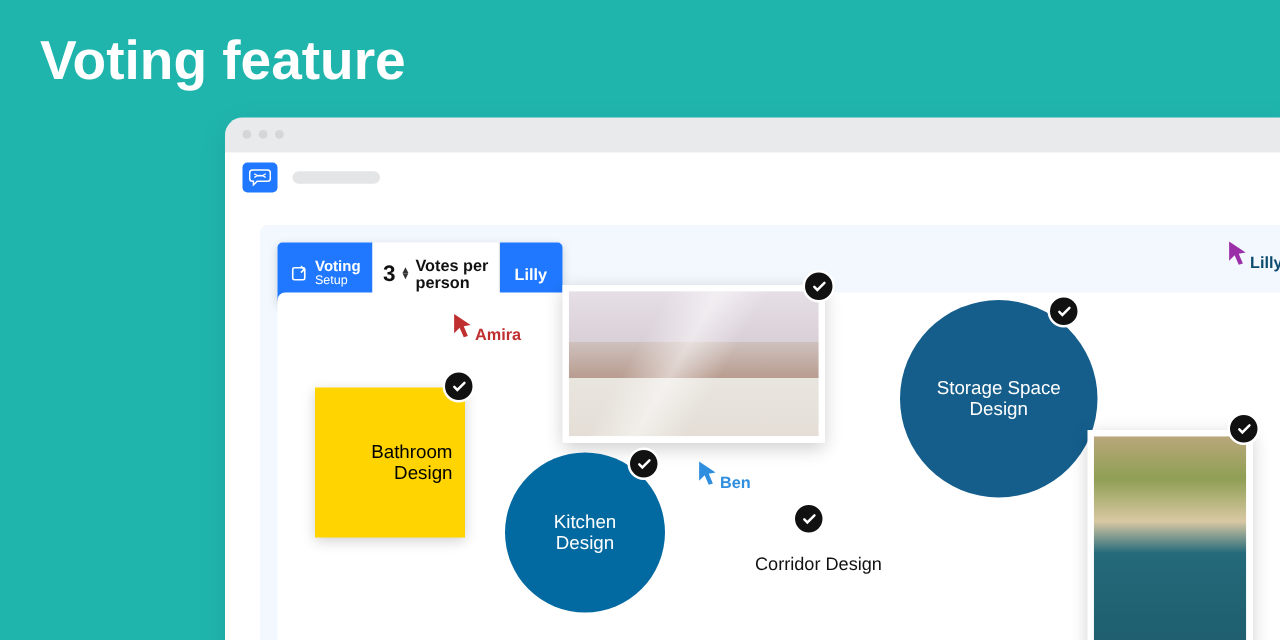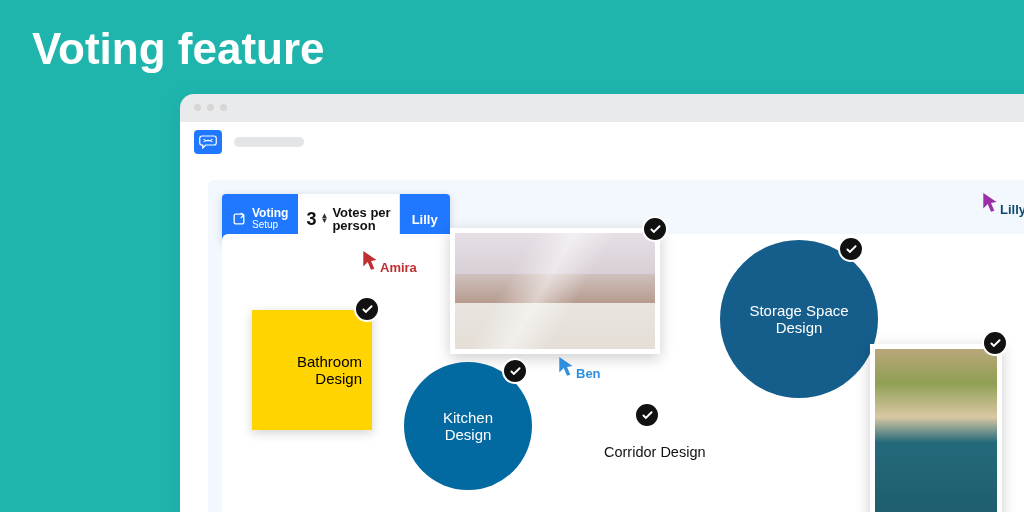--- a/index.html
+++ b/index.html
@@ -172,21 +172,21 @@
 
         <div class="circle" style="left:182px; top:128px; width:128px; height:128px; background:#0369a1">
           <span>Kitchen Design</span>
         </div>
         <div class="badge" style="left:280px; top:124px">
           <svg viewBox="0 0 16 16">
               <path d="M3 8l3 3 7-7" fill="none" stroke="#fff" stroke-width="2.4" stroke-linecap="round"></path>
             </svg>
         </div>
 
-        <div class="cursor" style="left:336px; top:122px; color:#2f8ede">
+        <div class="cursor" style="left:336px; top:134px; color:#2f8ede">
           <svg viewBox="0 0 16 20">
               <path d="M1 1l12 8-5 1 3 7-3 1-3-7-4 4z" fill="#2f8ede"></path>
             </svg>
           <span class="name">Ben</span>
         </div>
 
         <div class="badge" style="left:412px; top:168px">
           <svg viewBox="0 0 16 16">
               <path d="M3 8l3 3 7-7" fill="none" stroke="#fff" stroke-width="2.4" stroke-linecap="round"></path>
             </svg>

